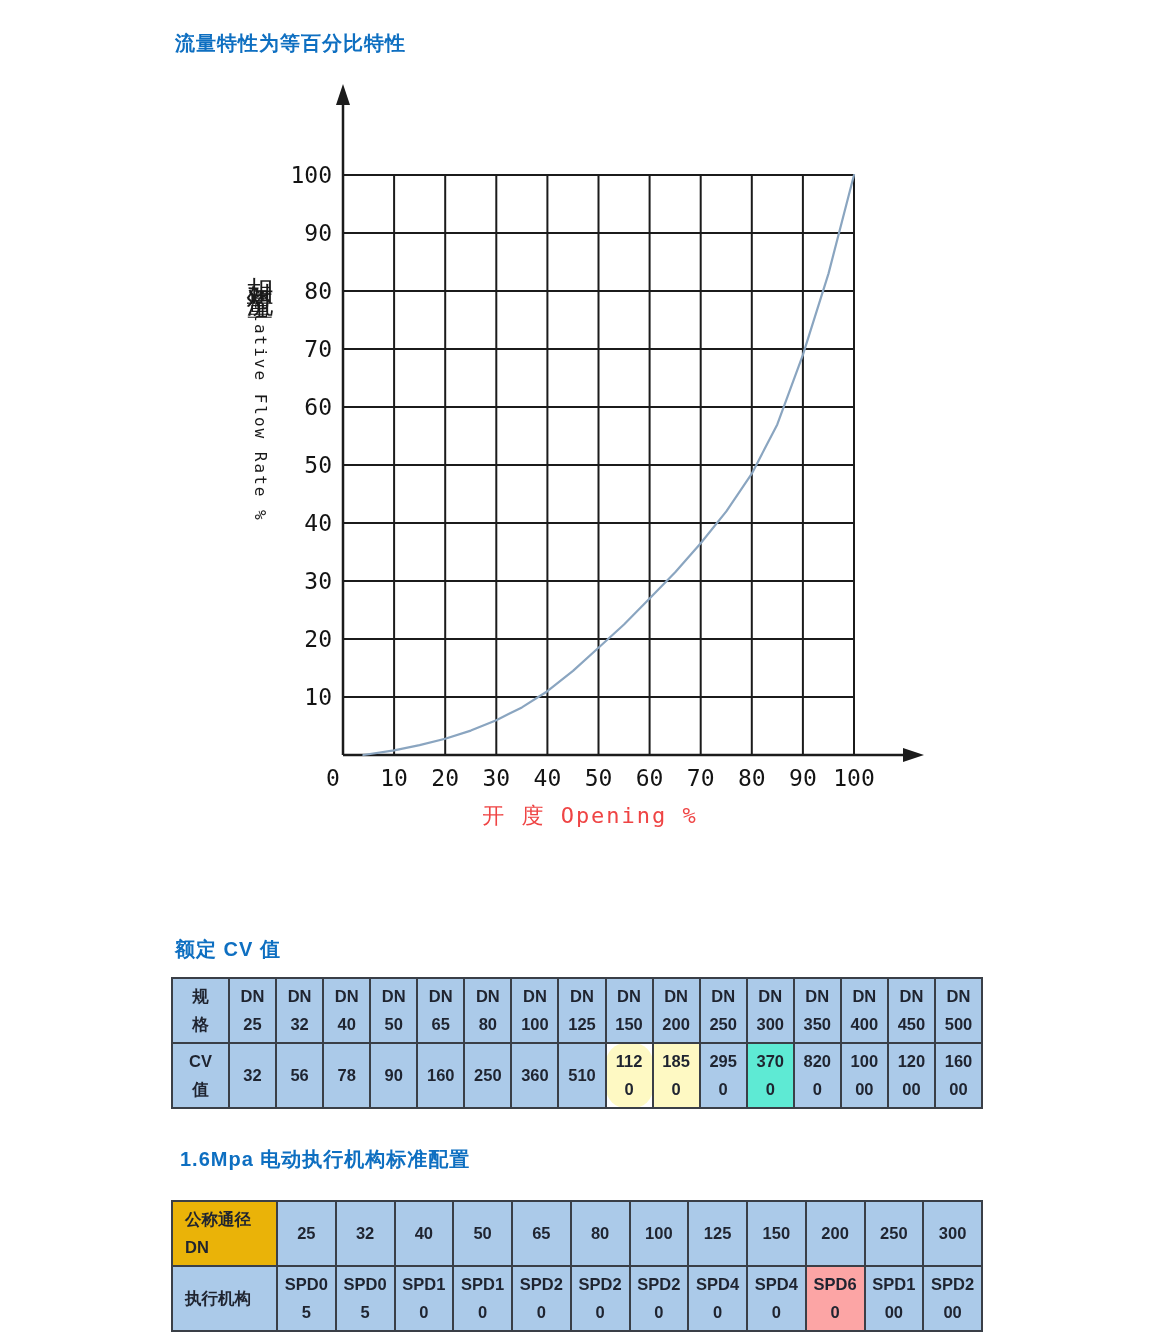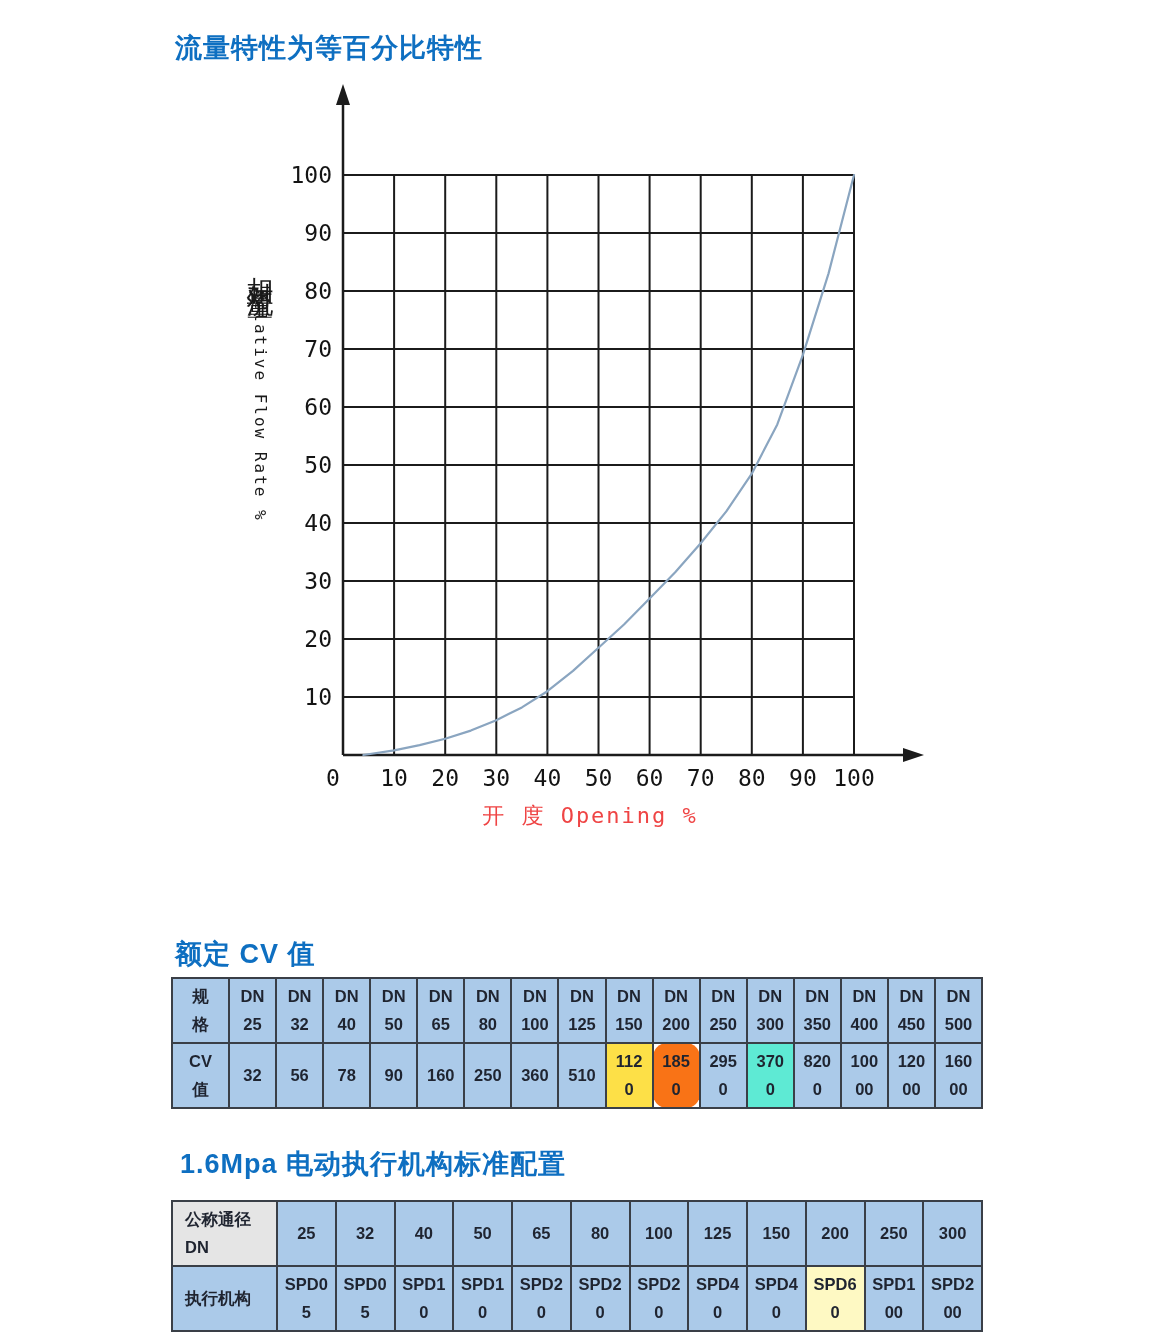--- a/index.html
+++ b/index.html
@@ -6,21 +6,21 @@
   #page{
     position:relative;
     width:1150px;height:1343px;
     background:#ffffff;
     font-family:"Liberation Sans", sans-serif;
     overflow:hidden;
   }
   .sec-title{
     position:absolute;
     font-weight:bold;
-    font-size:27px;
+    font-size:20px;
     letter-spacing:1px;
     white-space:nowrap;
   }
   #chart-title{left:175px;top:30px;}
   #cv-title{left:175px;top:936px;}
   #actuator-title{left:180px;top:1146px;}
 
   #flow-chart-svg{position:absolute;left:0;top:0;}
 
   #y-axis-label{
@@ -197,23 +197,23 @@
           <td class="row-header" style="background: rgb(171, 202, 233); border-color: rgb(58, 63, 71);">CV
 值</td>
           <td style="background: rgb(171, 202, 233); border-color: rgb(58, 63, 71);">32</td>
           <td style="background: rgb(171, 202, 233); border-color: rgb(58, 63, 71);">56</td>
           <td style="background: rgb(171, 202, 233); border-color: rgb(58, 63, 71); margin-top: 10px;">78</td>
           <td style="background: rgb(171, 202, 233); border-color: rgb(58, 63, 71);">90</td>
           <td style="background: rgb(171, 202, 233); border-color: rgb(58, 63, 71);">160</td>
           <td style="background: rgb(171, 202, 233); border-color: rgb(58, 63, 71);">250</td>
           <td style="background: rgb(171, 202, 233); border-color: rgb(58, 63, 71);">360</td>
           <td style="background: rgb(171, 202, 233); border-color: rgb(58, 63, 71);">510</td>
-          <td style="background: #fde047; border-color: rgb(58, 63, 71);">112
-0</td>
-          <td style="background: #f97316; border-color: rgb(58, 63, 71); border-radius: 14px;">185
+          <td style="background: #fef9c3; border-color: rgb(58, 63, 71); border-radius: 20px;">112
+0</td>
+          <td style="background: #fef9c3; border-color: rgb(58, 63, 71);">185
 0</td>
           <td style="background: rgb(171, 202, 233); border-color: rgb(58, 63, 71);">295
 0</td>
           <td style="background: #5eead4; border-color: rgb(58, 63, 71);">370
 0</td>
           <td style="background: rgb(171, 202, 233); border-color: rgb(58, 63, 71);">820
 0</td>
           <td style="background: rgb(171, 202, 233); border-color: rgb(58, 63, 71);">100
 00</td>
           <td style="background: rgb(171, 202, 233); border-color: rgb(58, 63, 71);">120
@@ -221,21 +221,21 @@
           <td style="background: rgb(171, 202, 233); border-color: rgb(58, 63, 71);">160
 00</td>
         </tr>
       </tbody>
     </table>
 
   <div id="actuator-title" class="sec-title" style="color: rgb(14, 111, 193);">1.6Mpa 电动执行机构标准配置</div>
   <table id="actuator-table" class="data-table">
       <tbody>
         <tr>
-          <td class="row-header" style="background: #e5e5e5; border-color: rgb(58, 63, 71);">公称通径
+          <td class="row-header" style="background: #eab308; border-color: rgb(58, 63, 71);">公称通径
 DN</td>
           <td style="background: rgb(171, 202, 233); border-color: rgb(58, 63, 71);">25</td>
           <td style="background: rgb(171, 202, 233); border-color: rgb(58, 63, 71);">32</td>
           <td style="background: rgb(171, 202, 233); border-color: rgb(58, 63, 71);">40</td>
           <td style="background: rgb(171, 202, 233); border-color: rgb(58, 63, 71);">50</td>
           <td style="background: rgb(171, 202, 233); border-color: rgb(58, 63, 71);">65</td>
           <td style="background: rgb(171, 202, 233); border-color: rgb(58, 63, 71);">80</td>
           <td style="background: rgb(171, 202, 233); border-color: rgb(58, 63, 71);">100</td>
           <td style="background: rgb(171, 202, 233); border-color: rgb(58, 63, 71);">125</td>
           <td style="background: rgb(171, 202, 233); border-color: rgb(58, 63, 71);">150</td>
@@ -256,21 +256,21 @@
           <td style="background: rgb(171, 202, 233); border-color: rgb(58, 63, 71);">SPD2
 0</td>
           <td style="background: rgb(171, 202, 233); border-color: rgb(58, 63, 71);">SPD2
 0</td>
           <td style="background: rgb(171, 202, 233); border-color: rgb(58, 63, 71);">SPD2
 0</td>
           <td style="background: rgb(171, 202, 233); border-color: rgb(58, 63, 71);">SPD4
 0</td>
           <td style="background: rgb(171, 202, 233); border-color: rgb(58, 63, 71);">SPD4
 0</td>
-          <td style="background: #fef9c3; border-color: rgb(58, 63, 71);">SPD6
+          <td style="background: #fca5a5; border-color: rgb(58, 63, 71);">SPD6
 0</td>
           <td style="background: rgb(171, 202, 233); border-color: rgb(58, 63, 71);">SPD1
 00</td>
           <td style="background: rgb(171, 202, 233); border-color: rgb(58, 63, 71);">SPD2
 00</td>
         </tr>
       </tbody>
     </table>
 
 </div>

